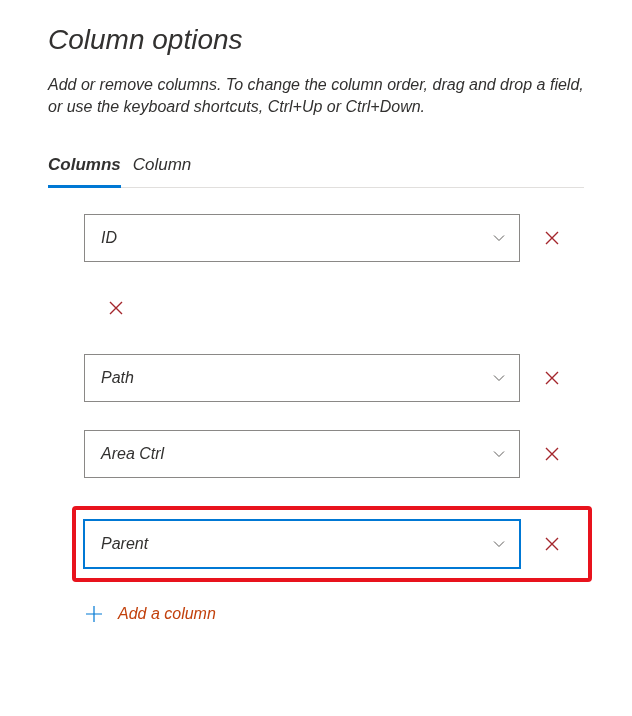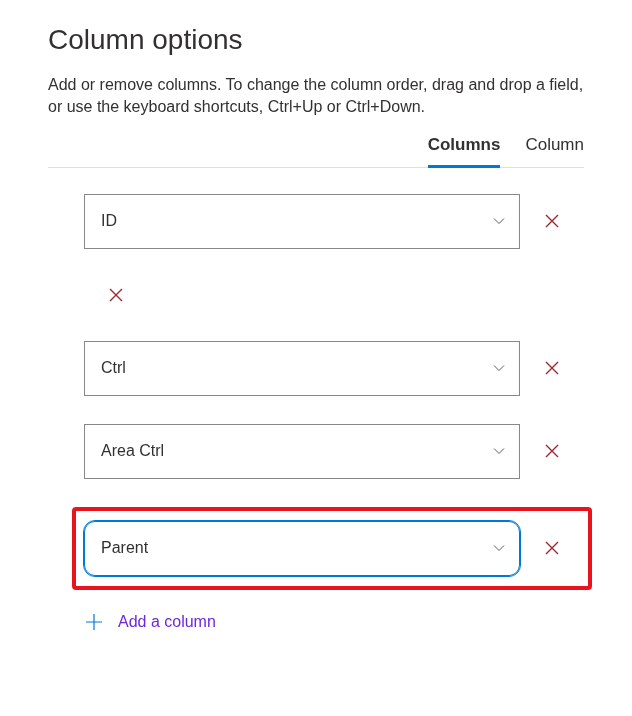--- a/index.html
+++ b/index.html
@@ -8,39 +8,39 @@
     padding: 0;
     font-family: "Segoe UI", -apple-system, BlinkMacSystemFont, sans-serif;
     color: #323130;
     background: #ffffff;
     width: 632px;
     height: 716px;
     overflow: hidden;
   }
   .panel {
     padding: 20px 48px 20px 48px;
+    font-style: italic;
   }
   .title {
     font-size: 28px;
     font-weight: 300;
     color: #323130;
     margin: 4px 0 18px 0;
   }
   .description {
     font-size: 16px;
     line-height: 1.4;
     color: #323130;
-    margin: 0 0 10px 0;
+    margin: 0 0 30px 0;
   }
   .tabs {
     display: flex;
-    gap: 25px;
+    gap: 12px;
     border-bottom: 1px solid #e1dfdd;
     margin-bottom: 26px;
-    justify-content: flex-end;
   }
   .tab {
     font-size: 17px;
     padding: 6px 0 10px 0;
     cursor: pointer;
     color: #323130;
     border-bottom: 3px solid transparent;
     margin-bottom: -1px;
   }
   .tab.active {
@@ -50,21 +50,21 @@
   .columns-area {
     padding-left: 36px;
   }
   .row {
     display: flex;
     align-items: center;
     margin-bottom: 28px;
   }
   .select {
     flex: 0 0 436px;
-    height: 55px;
+    height: 48px;
     border: 1px solid #8a8886;
     display: flex;
     align-items: center;
     justify-content: space-between;
     padding: 0 12px 0 16px;
     font-size: 16px;
     color: #323130;
     background: #ffffff;
     cursor: pointer;
   }
@@ -95,29 +95,28 @@
     border-radius: 4px;
     padding: 10px 8px 10px 8px;
     margin-left: -12px;
     margin-right: -8px;
     margin-bottom: 22px;
     display: flex;
     align-items: center;
   }
   .highlight-box .select {
     flex: 0 0 436px;
-    border-radius: 11px;
   }
   .add-row {
     display: flex;
     align-items: center;
     padding-left: 0px;
     gap: 14px;
     font-size: 16px;
-    color: #6d28d9;
+    color: #c2410c;
     cursor: pointer;
     margin-top: 6px;
   }
   .plus {
     display: inline-flex;
     align-items: center;
     justify-content: center;
     color: #0078d4;
     width: 20px;
     height: 20px;
@@ -156,21 +155,21 @@
     <div class="row">
       <div class="remove">
         <svg width="16" height="16" viewBox="0 0 16 16">
             <path d="M2 2 L14 14 M14 2 L2 14" stroke="currentColor" stroke-width="1.4"></path>
           </svg>
       </div>
     </div>
 
     <div class="row">
       <div class="select">
-        <span>Ctrl</span>
+        <span>Path</span>
         <span class="chevron">
           <svg width="12" height="12" viewBox="0 0 12 12">
               <path d="M1 3.5 L6 8.5 L11 3.5" stroke="currentColor" stroke-width="1" fill="none"></path>
             </svg>
         </span>
       </div>
       <div class="remove">
         <svg width="16" height="16" viewBox="0 0 16 16">
             <path d="M2 2 L14 14 M14 2 L2 14" stroke="currentColor" stroke-width="1.4"></path>
           </svg>

